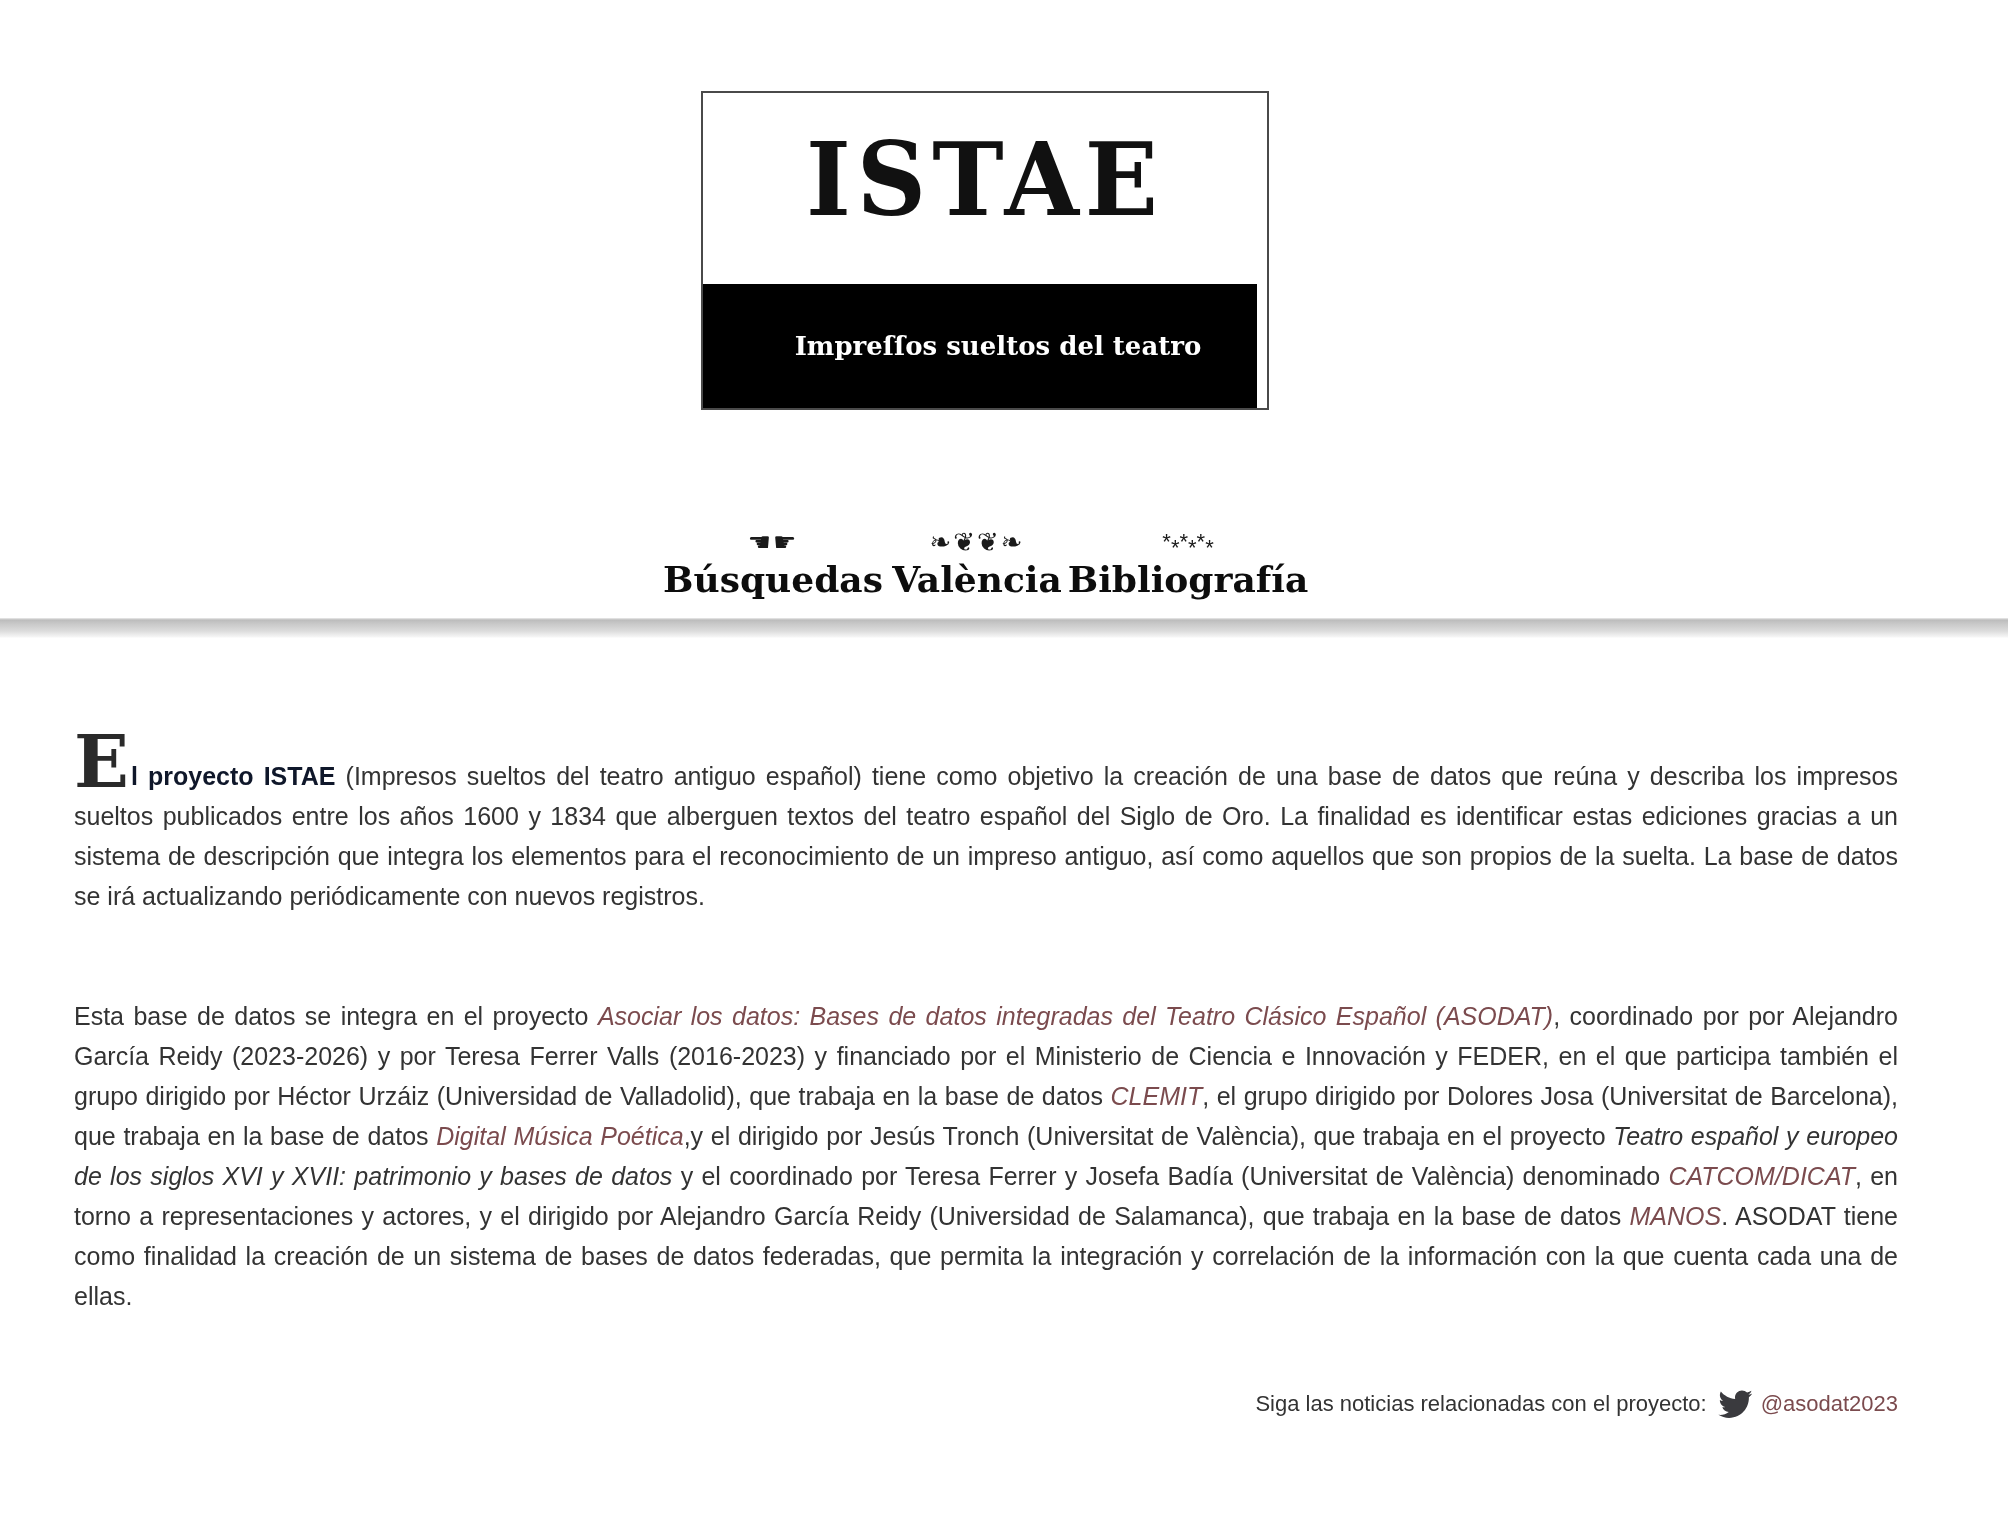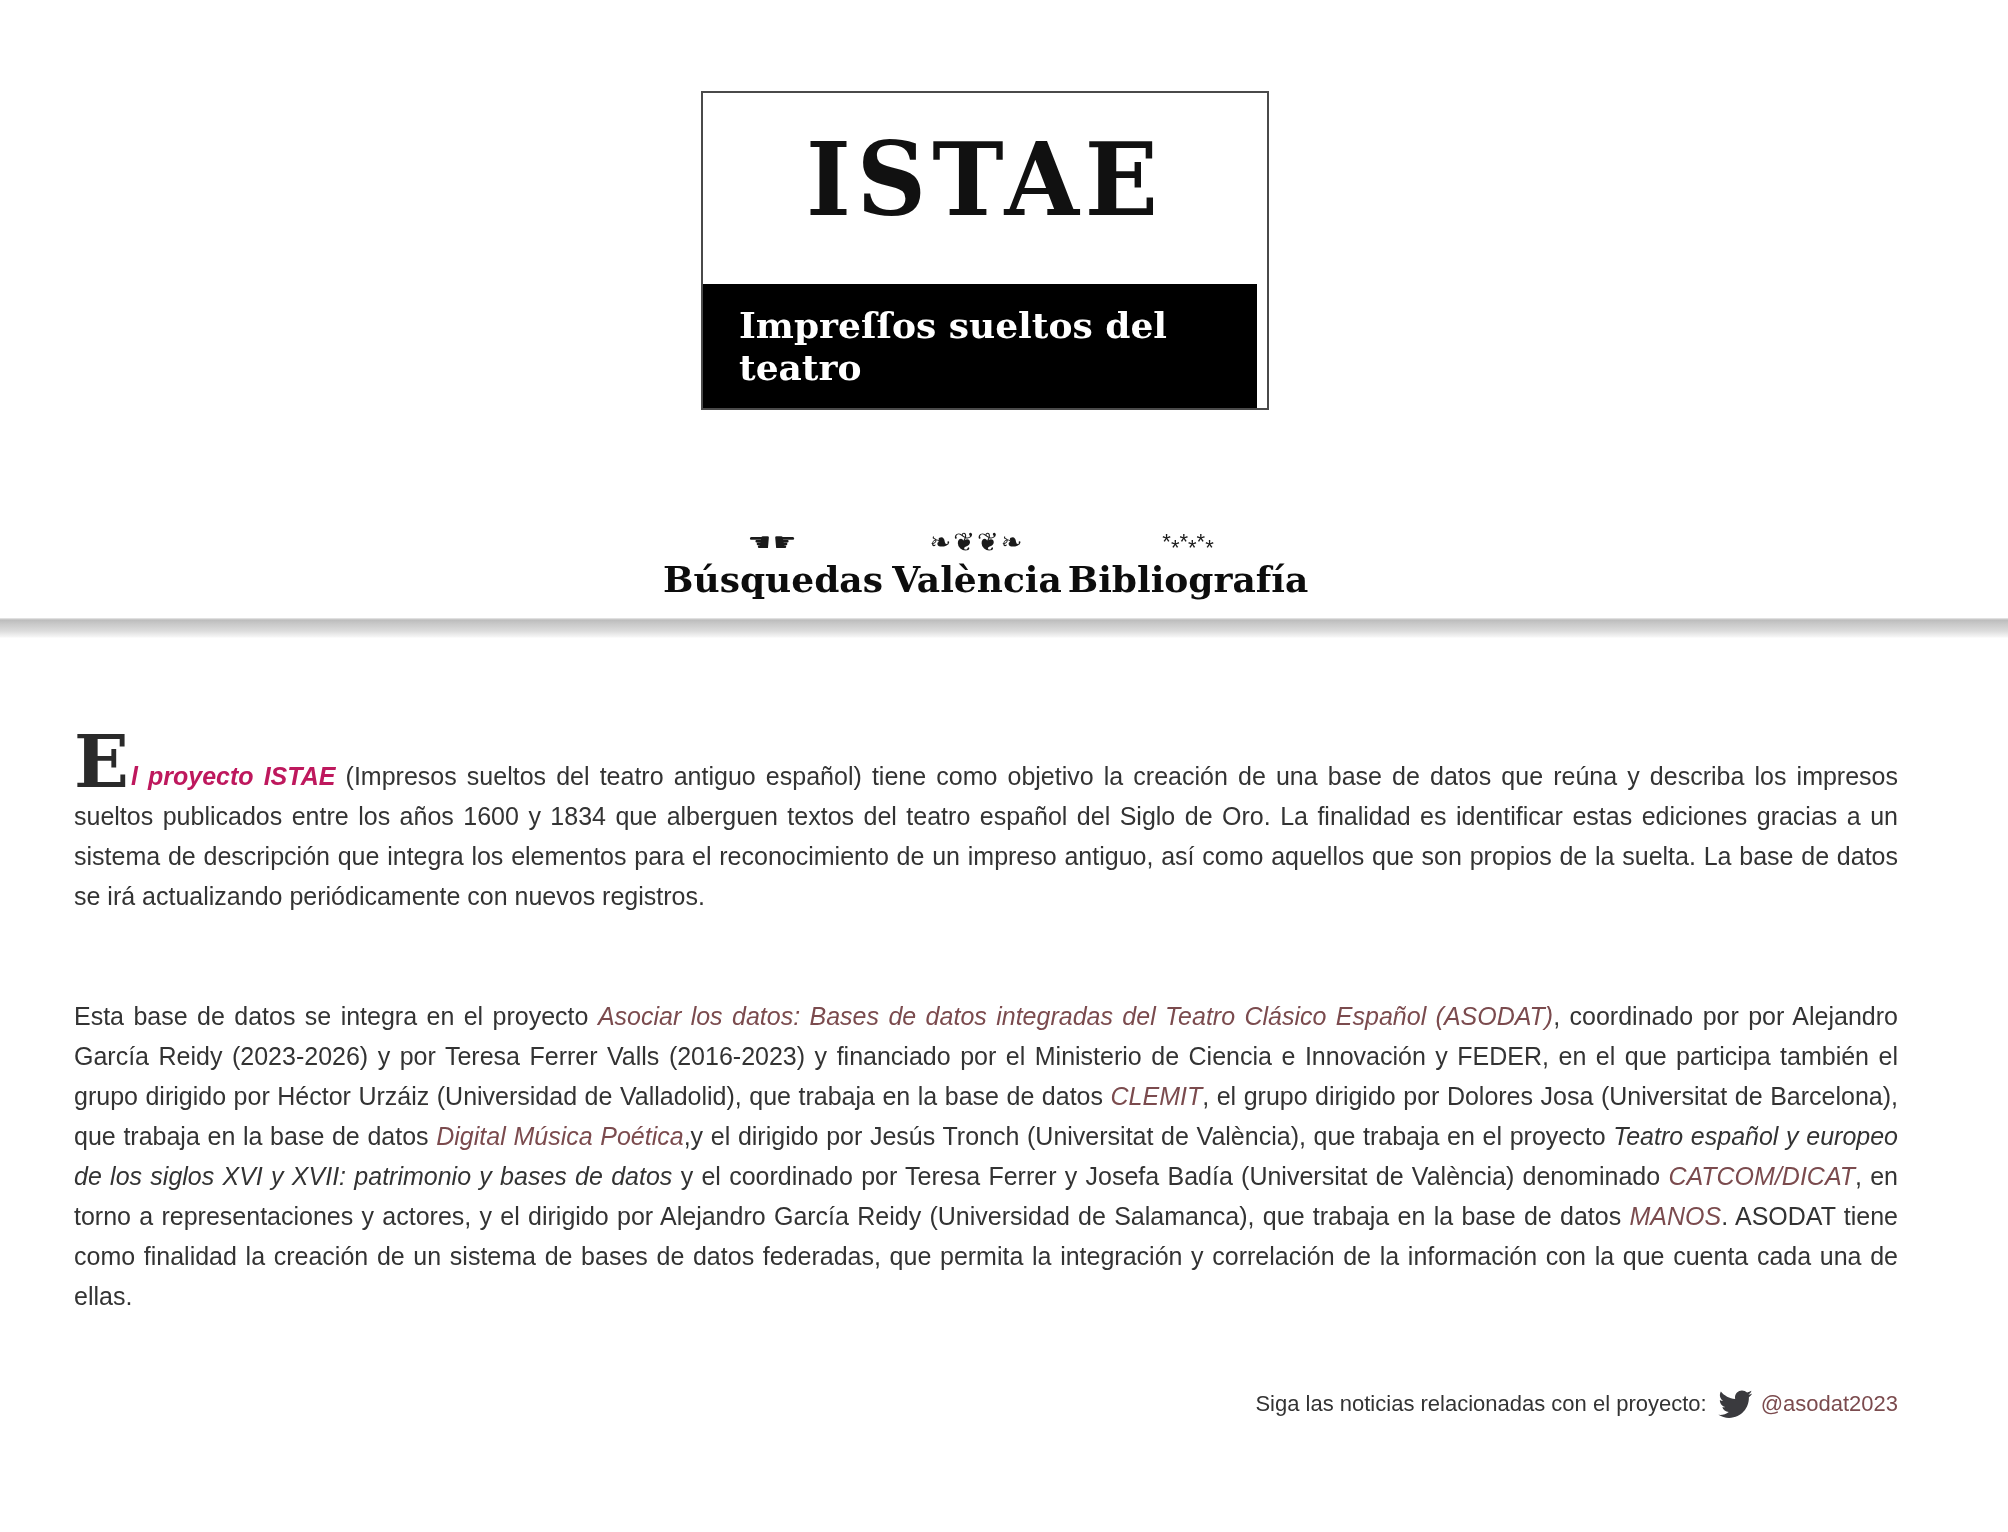--- a/index.html
+++ b/index.html
@@ -49,21 +49,21 @@
     left: 0; right: 10px; bottom: 0;
     height: 124px;
     background: #000000;
     color: #ffffff;
     display: flex;
     flex-direction: column;
     align-items: center;
     justify-content: center;
     font-family: "DejaVu Serif", serif;
     font-weight: bold;
-    font-size: 36px;
+    font-size: 26px;
     line-height: 42px;
     padding-left: 36px;
   }
   
   .nav {
     position: absolute;
     top: 525px;
     left: 0;
     width: 2008px;
     height: 90px;
@@ -138,22 +138,21 @@
     font-weight: bold;
     font-size: 72px;
     line-height: 56px;
     height: 56px;
     margin-top: -22px;
     margin-right: 2px;
     color: #2a2a2a;
   }
   .strong-lead {
     font-weight: bold;
-    color: #be185d;
-    font-style: italic;
+    color: #0f172a;
   }
   .para2 {
     margin-top: 80px !important;
   }
   a.ext-link {
     color: #7b4b4e;
     font-style: italic;
     text-decoration: none;
     cursor: pointer;
   }

